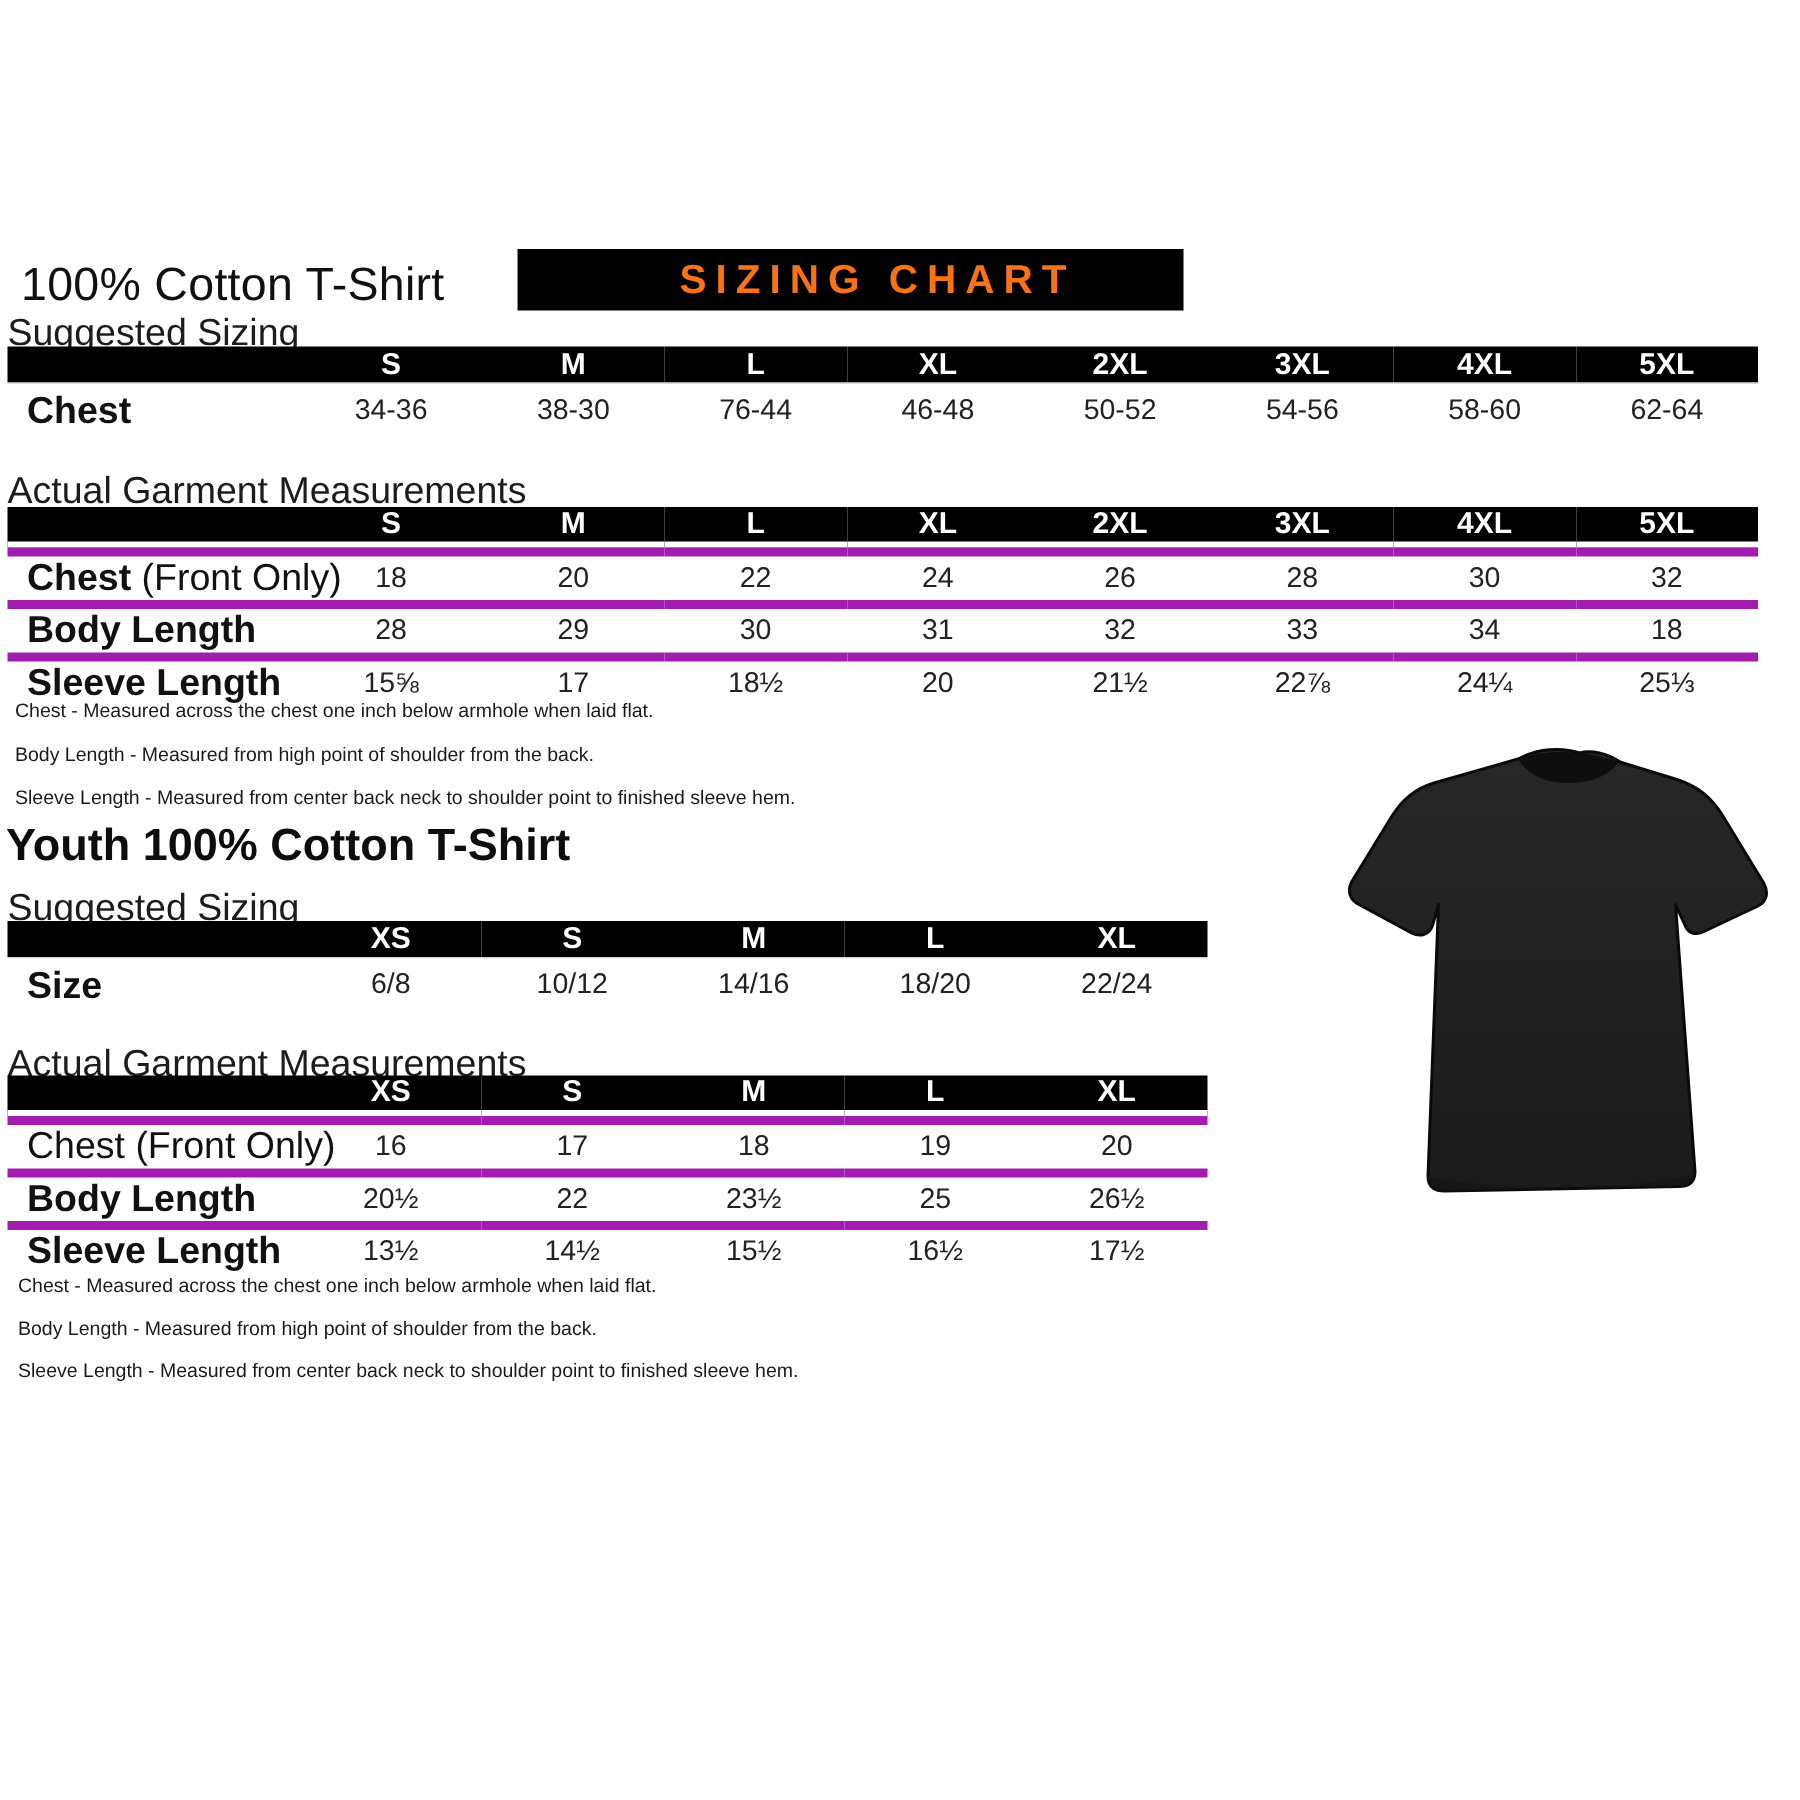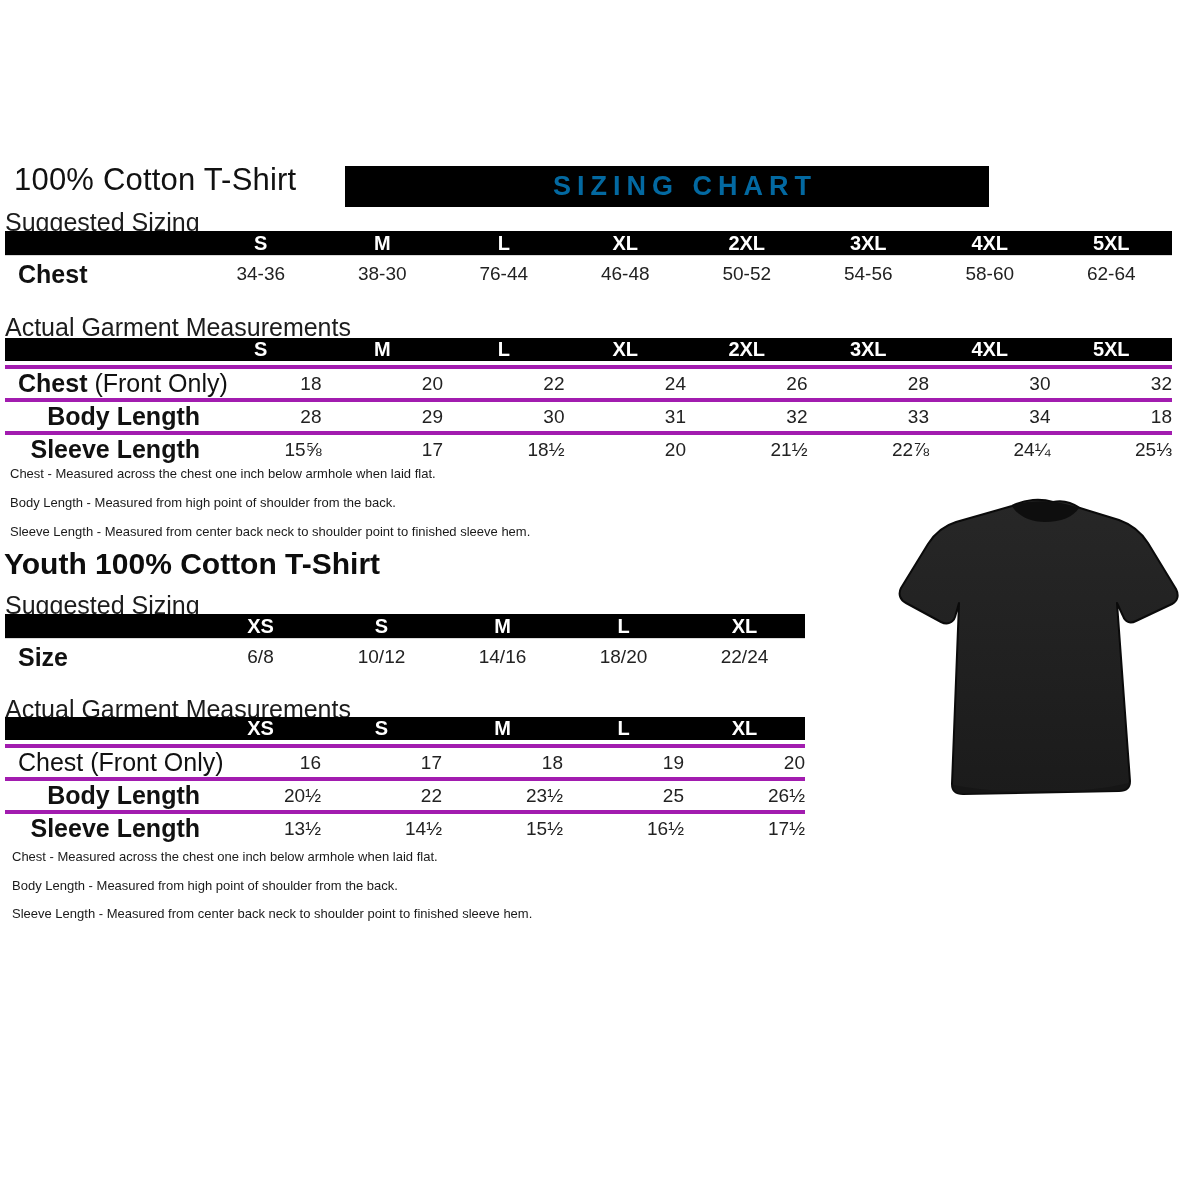--- a/index.html
+++ b/index.html
@@ -1,21 +1,21 @@
 <!DOCTYPE html>
 <html><head>
 <meta charset="utf-8">
 <style>
   * { margin:0; padding:0; box-sizing:border-box; }
   html,body { width:1200px; height:1200px; background:#ffffff; font-family:"Liberation Sans","DejaVu Sans",sans-serif; color:#1a1a1a; position:relative; overflow:hidden; }
 
   .abs { position:absolute; }
 
-  #page-title { left:14px; top:162px; font-size:31px; font-weight:400; letter-spacing:0.2px; color:#111; }
-  #banner { left:345px; top:166px; width:644px; height:41px; background:#000; color:#0369a1;
+  #page-title { left:14px; top:172px; font-size:31px; font-weight:400; letter-spacing:0.2px; color:#111; }
+  #banner { left:345px; top:166px; width:444px; height:41px; background:#000; color:#f97316;
             font-size:27px; font-weight:700; letter-spacing:6px; text-align:center; line-height:41px;padding-left:36px; }
 
   .section-label { font-size:25px; color:#1c1c1c; }
   #adult-suggested-label { left:5px; top:208px; }
   #adult-actual-label    { left:5px; top:313px; }
   #youth-suggested-label { left:5px; top:591px; }
   #youth-actual-label    { left:5px; top:695px; }
 
   #youth-title { left:4px; top:547px; font-size:30px; font-weight:700; color:#0d0d0d; }
 
@@ -27,21 +27,21 @@
 
   thead th { background:#000; color:#fff; font-size:20px; font-weight:700; height:24px; text-align:center; }
   thead th.label-col { width:195px; }
 
   tbody th { text-align:left; padding-left:13px; font-size:25px; font-weight:700; color:#111; white-space:nowrap; }
   tbody th .suffix, tbody th .normal { font-weight:400; }
   tbody td { text-align:center; font-size:19px; color:#222; }
 
   .sugg tbody th, .sugg tbody td { height:37px; border-top:1px solid #d9d9d9; }
   .meas thead th { border-bottom:4px solid #fff; }
-  .meas tbody th, .meas tbody td { border-top:4px solid #a21caf;text-align:right; }
+  .meas tbody th, .meas tbody td { border-top:6px solid #a21caf; }
   #adult-actual-table tbody th, #adult-actual-table tbody td { height:27px; }
   #youth-actual-table tbody th, #youth-actual-table tbody td { height:26px; }
 
   .notes { font-size:13px; color:#1a1a1a; }
   #adult-notes { left:10px; top:459px; line-height:29px; }
   #youth-notes { left:12px; top:843px; line-height:28.5px; }
 
   #tshirt { left:895px; top:495px; width:288px; height:310px; }
 </style>
 </head>

